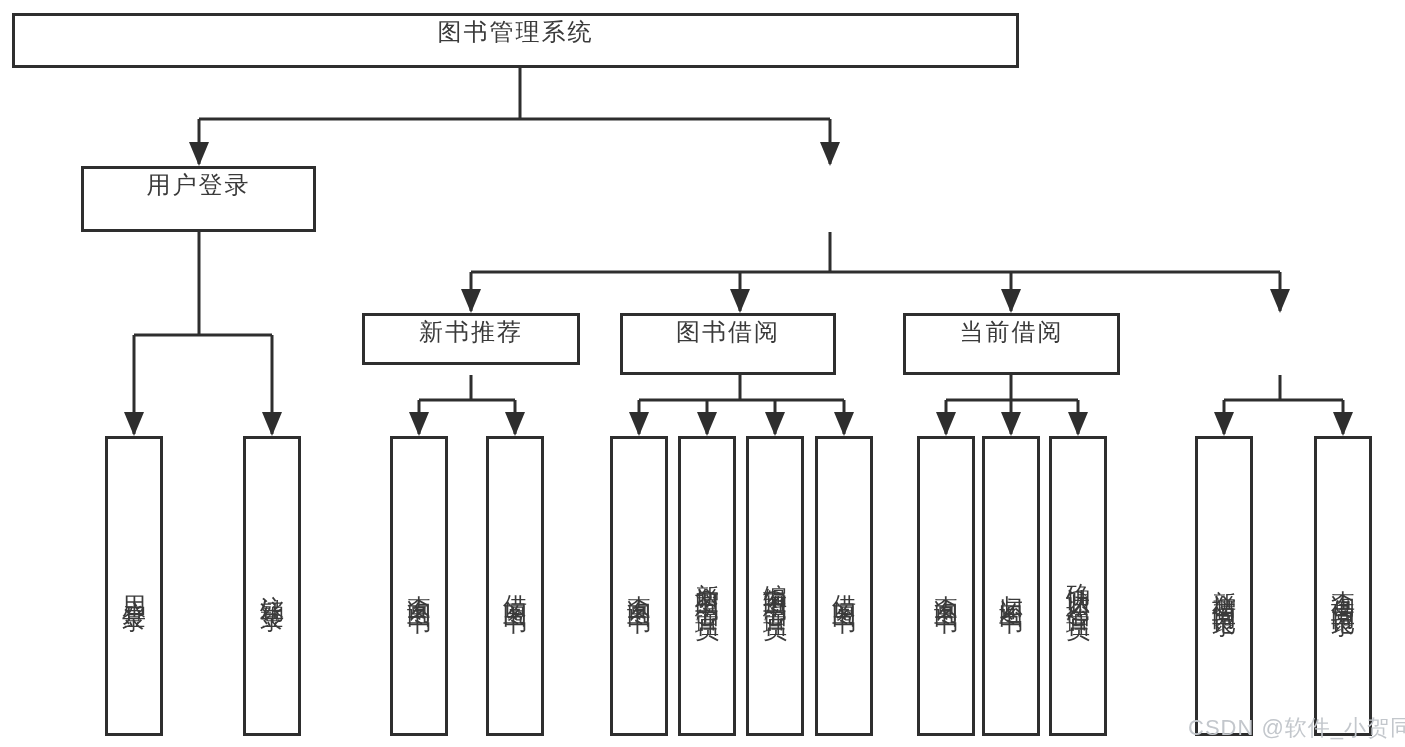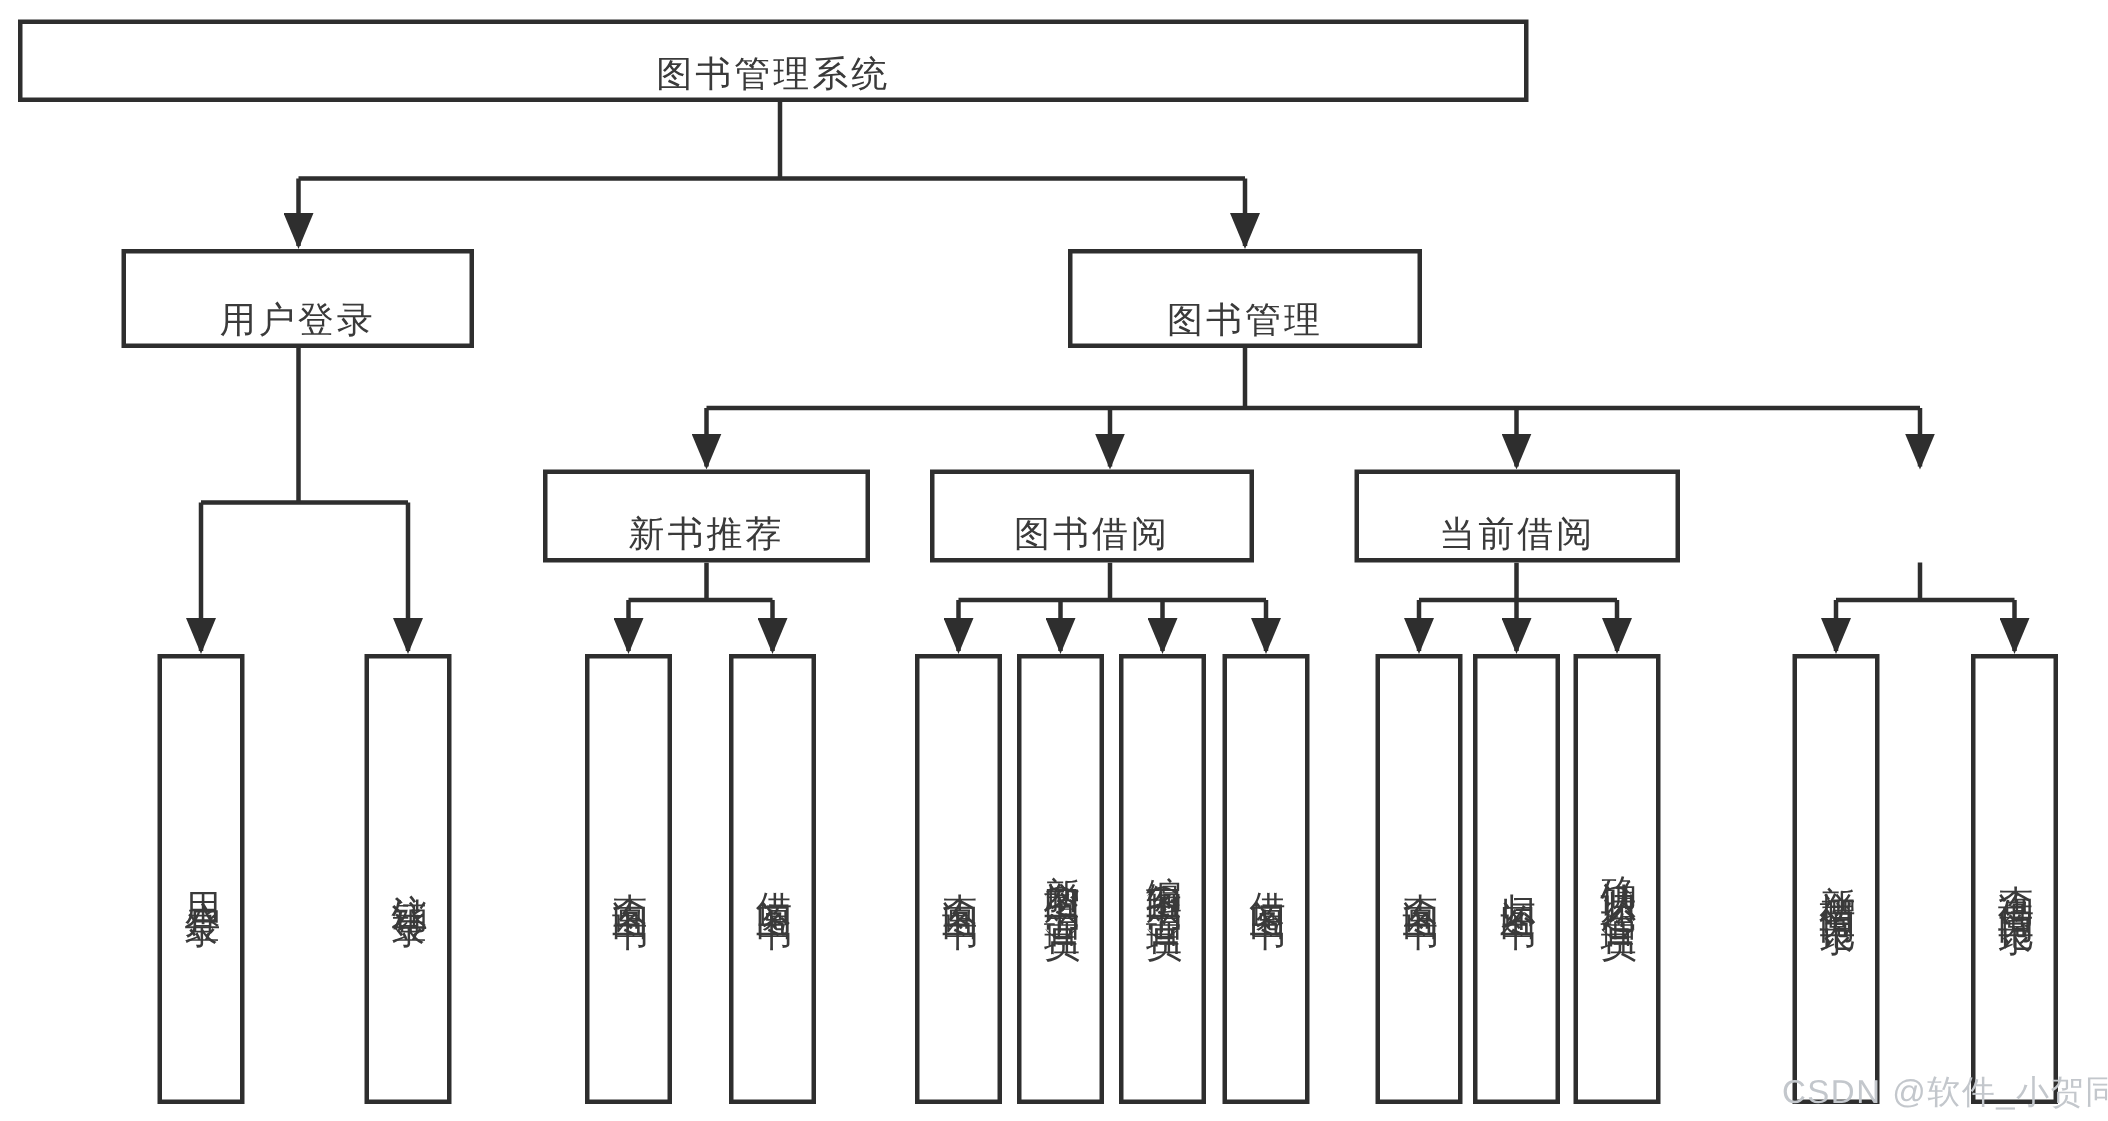--- a/index.html
+++ b/index.html
@@ -16,21 +16,21 @@
     position: absolute;
     left: 0; top: 0;
     width: 1405px; height: 747px;
   }
   .box {
     position: absolute;
     box-sizing: border-box;
     border: 3px solid #2e2e2e;
     background: #ffffff;
     display: flex;
-    align-items: flex-end;
+    align-items: flex-start;
     justify-content: center;
     font-size: 24px;
     letter-spacing: 2px;
     color: #3a3a3a;
   }
   .leaf {
     position: absolute;
     box-sizing: border-box;
     border: 3px solid #2e2e2e;
     background: #ffffff;
@@ -105,25 +105,22 @@
     </g>
   </svg>
 
   <div class="box" style="left:12px; top:13px; width:1007px; height:55px;">
     <span>图书管理系统</span>
   </div>
 
   <div class="box" style="left:81px; top:166px; width:235px; height:66px;">
     <span>用户登录</span>
   </div>
-  <div class="box" style="left:712px; top:166px; width:236px; height:66px;">
-    <span>图书管理</span>
-  </div>
 
-  <div class="box" style="left:362px; top:313px; width:218px; height:62px;">
+  <div class="box" style="left:362px; top:313px; width:218px; height:52px;">
     <span>新书推荐</span>
   </div>
   <div class="box" style="left:620px; top:313px; width:216px; height:62px;">
     <span>图书借阅</span>
   </div>
   <div class="box" style="left:903px; top:313px; width:217px; height:62px;">
     <span>当前借阅</span>
   </div>
 
   <div class="leaf" style="left:105px;">

